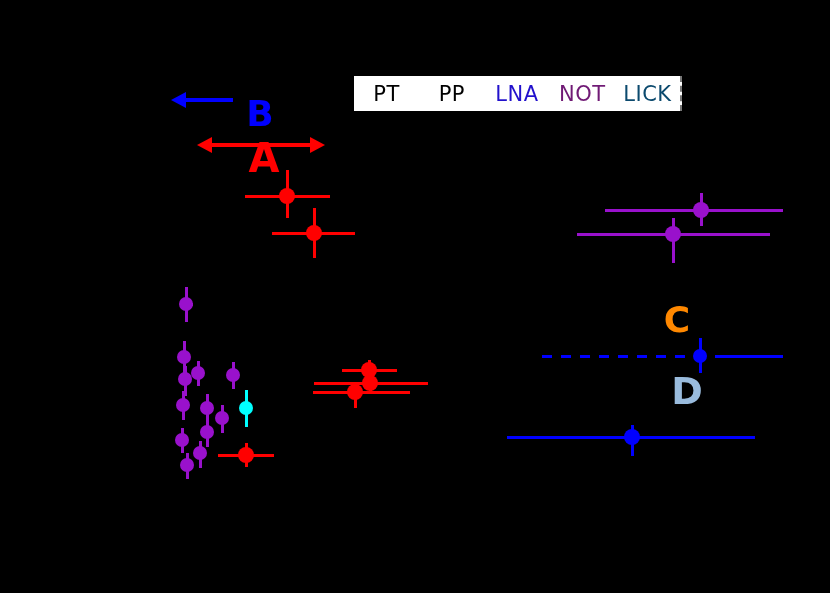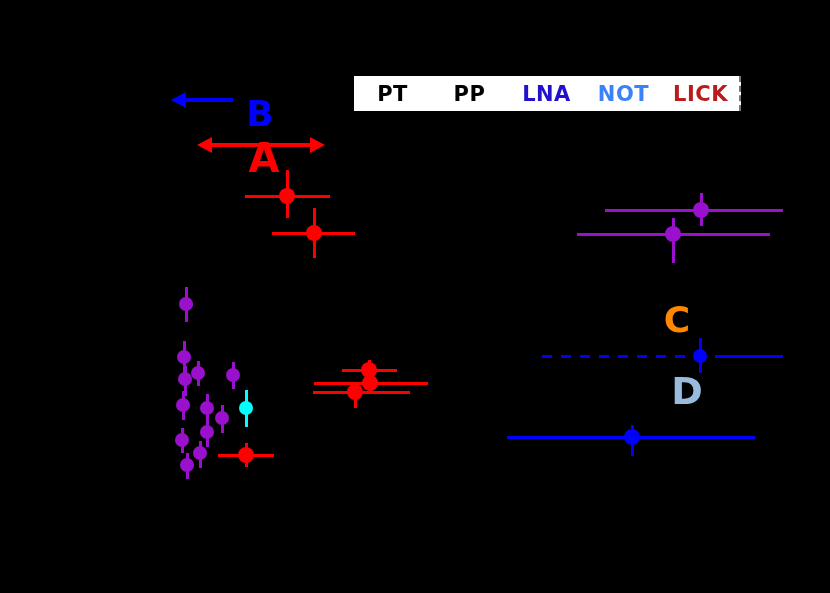--- a/index.html
+++ b/index.html
@@ -9,29 +9,28 @@
     height: 593px;
     background: #000;
     overflow: hidden;
     font-family: "DejaVu Sans", sans-serif;
   }
   #plot-layer { position: absolute; left: 0; top: 0; width: 100%; height: 100%; }
   .legend {
     position: absolute;
     left: 354px;
     top: 76px;
-    width: 387px;
+    width: 328px;
     height: 35px;
     background: #ffffff;
     display: flex;
     align-items: center;
     border-right: 2px dashed #777;
     box-sizing: border-box;
     z-index: 5;
-    font-weight: bold;
   }
   .legend-item {
     flex: 1;
     text-align: center;
     font-size: 21px;
     letter-spacing: 0.5px;
   }
   .anno-label {
     position: absolute;
     transform: translate(-50%, -50%);
@@ -109,22 +108,22 @@
       <div style="position: absolute; left: 171px; top: 92px; width: 0px; height: 0px; border-top: 8px solid transparent; border-bottom: 8px solid transparent; border-right: 15px solid rgb(0, 0, 255);"></div>
       <div style="position: absolute; left: 208px; top: 143px; width: 106px; height: 4px; background: rgb(255, 0, 0);"></div>
       <div style="position: absolute; left: 197px; top: 137px; width: 0px; height: 0px; border-top: 8px solid transparent; border-bottom: 8px solid transparent; border-right: 15px solid rgb(255, 0, 0);"></div>
       <div style="position: absolute; left: 310px; top: 137px; width: 0px; height: 0px; border-top: 8px solid transparent; border-bottom: 8px solid transparent; border-left: 15px solid rgb(255, 0, 0);"></div>
     </div>
 
   <div class="legend">
     <span class="legend-item" style="color: rgb(0, 0, 0);">PT</span>
     <span class="legend-item" style="color: #000000;">PP</span>
     <span class="legend-item" style="color: rgb(34, 17, 204);">LNA</span>
-    <span class="legend-item" style="color: #3b82f6;">NOT</span>
-    <span class="legend-item" style="color: #b91c1c;">LICK</span>
+    <span class="legend-item" style="color: #701a75;">NOT</span>
+    <span class="legend-item" style="color: #0c4a6e;">LICK</span>
   </div>
 
   <div class="anno-label" style="left: 260px; top: 114px; color: rgb(0, 0, 255); font-size: 36px;">B</div>
   <div class="anno-label" style="left: 264px; top: 158px; color: rgb(255, 0, 0); font-size: 40px;">A</div>
   <div class="anno-label" style="left: 677px; top: 320px; color: rgb(255, 136, 0); font-size: 36px;">C</div>
   <div class="anno-label" style="left: 687px; top: 391px; color: rgb(153, 187, 221); font-size: 38px;">D</div>
 
 </div>
 
 </body></html>

